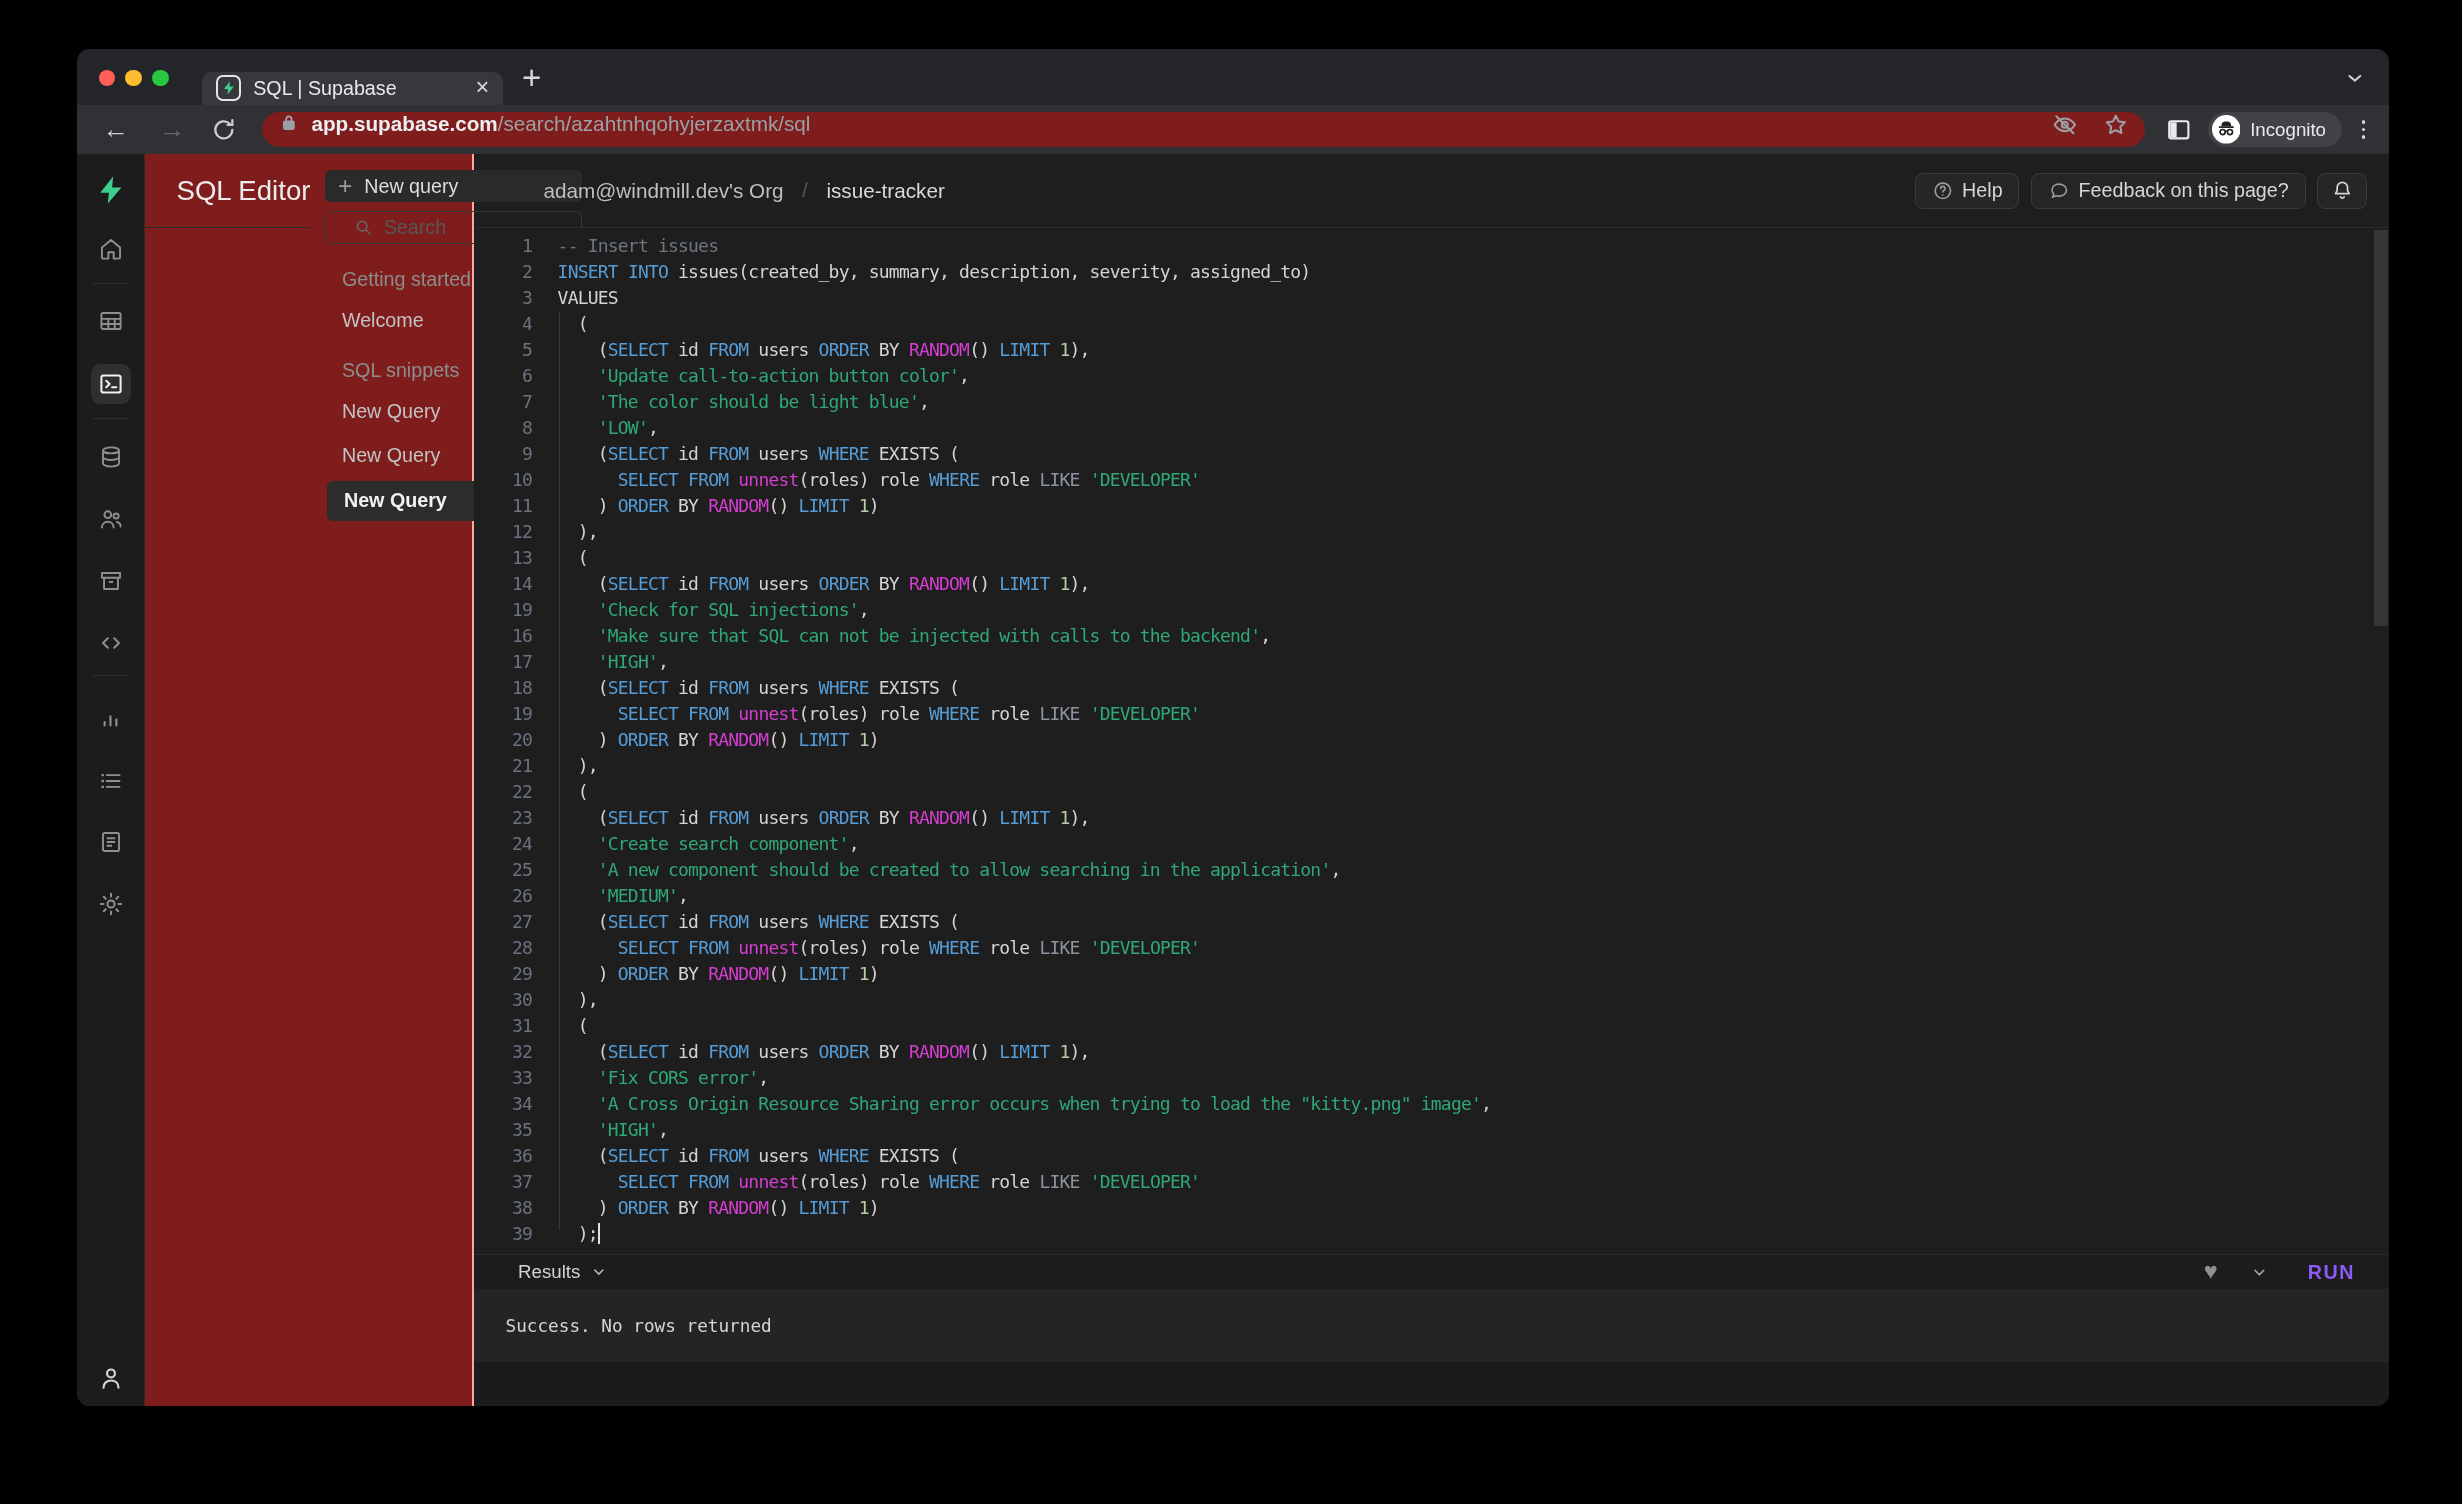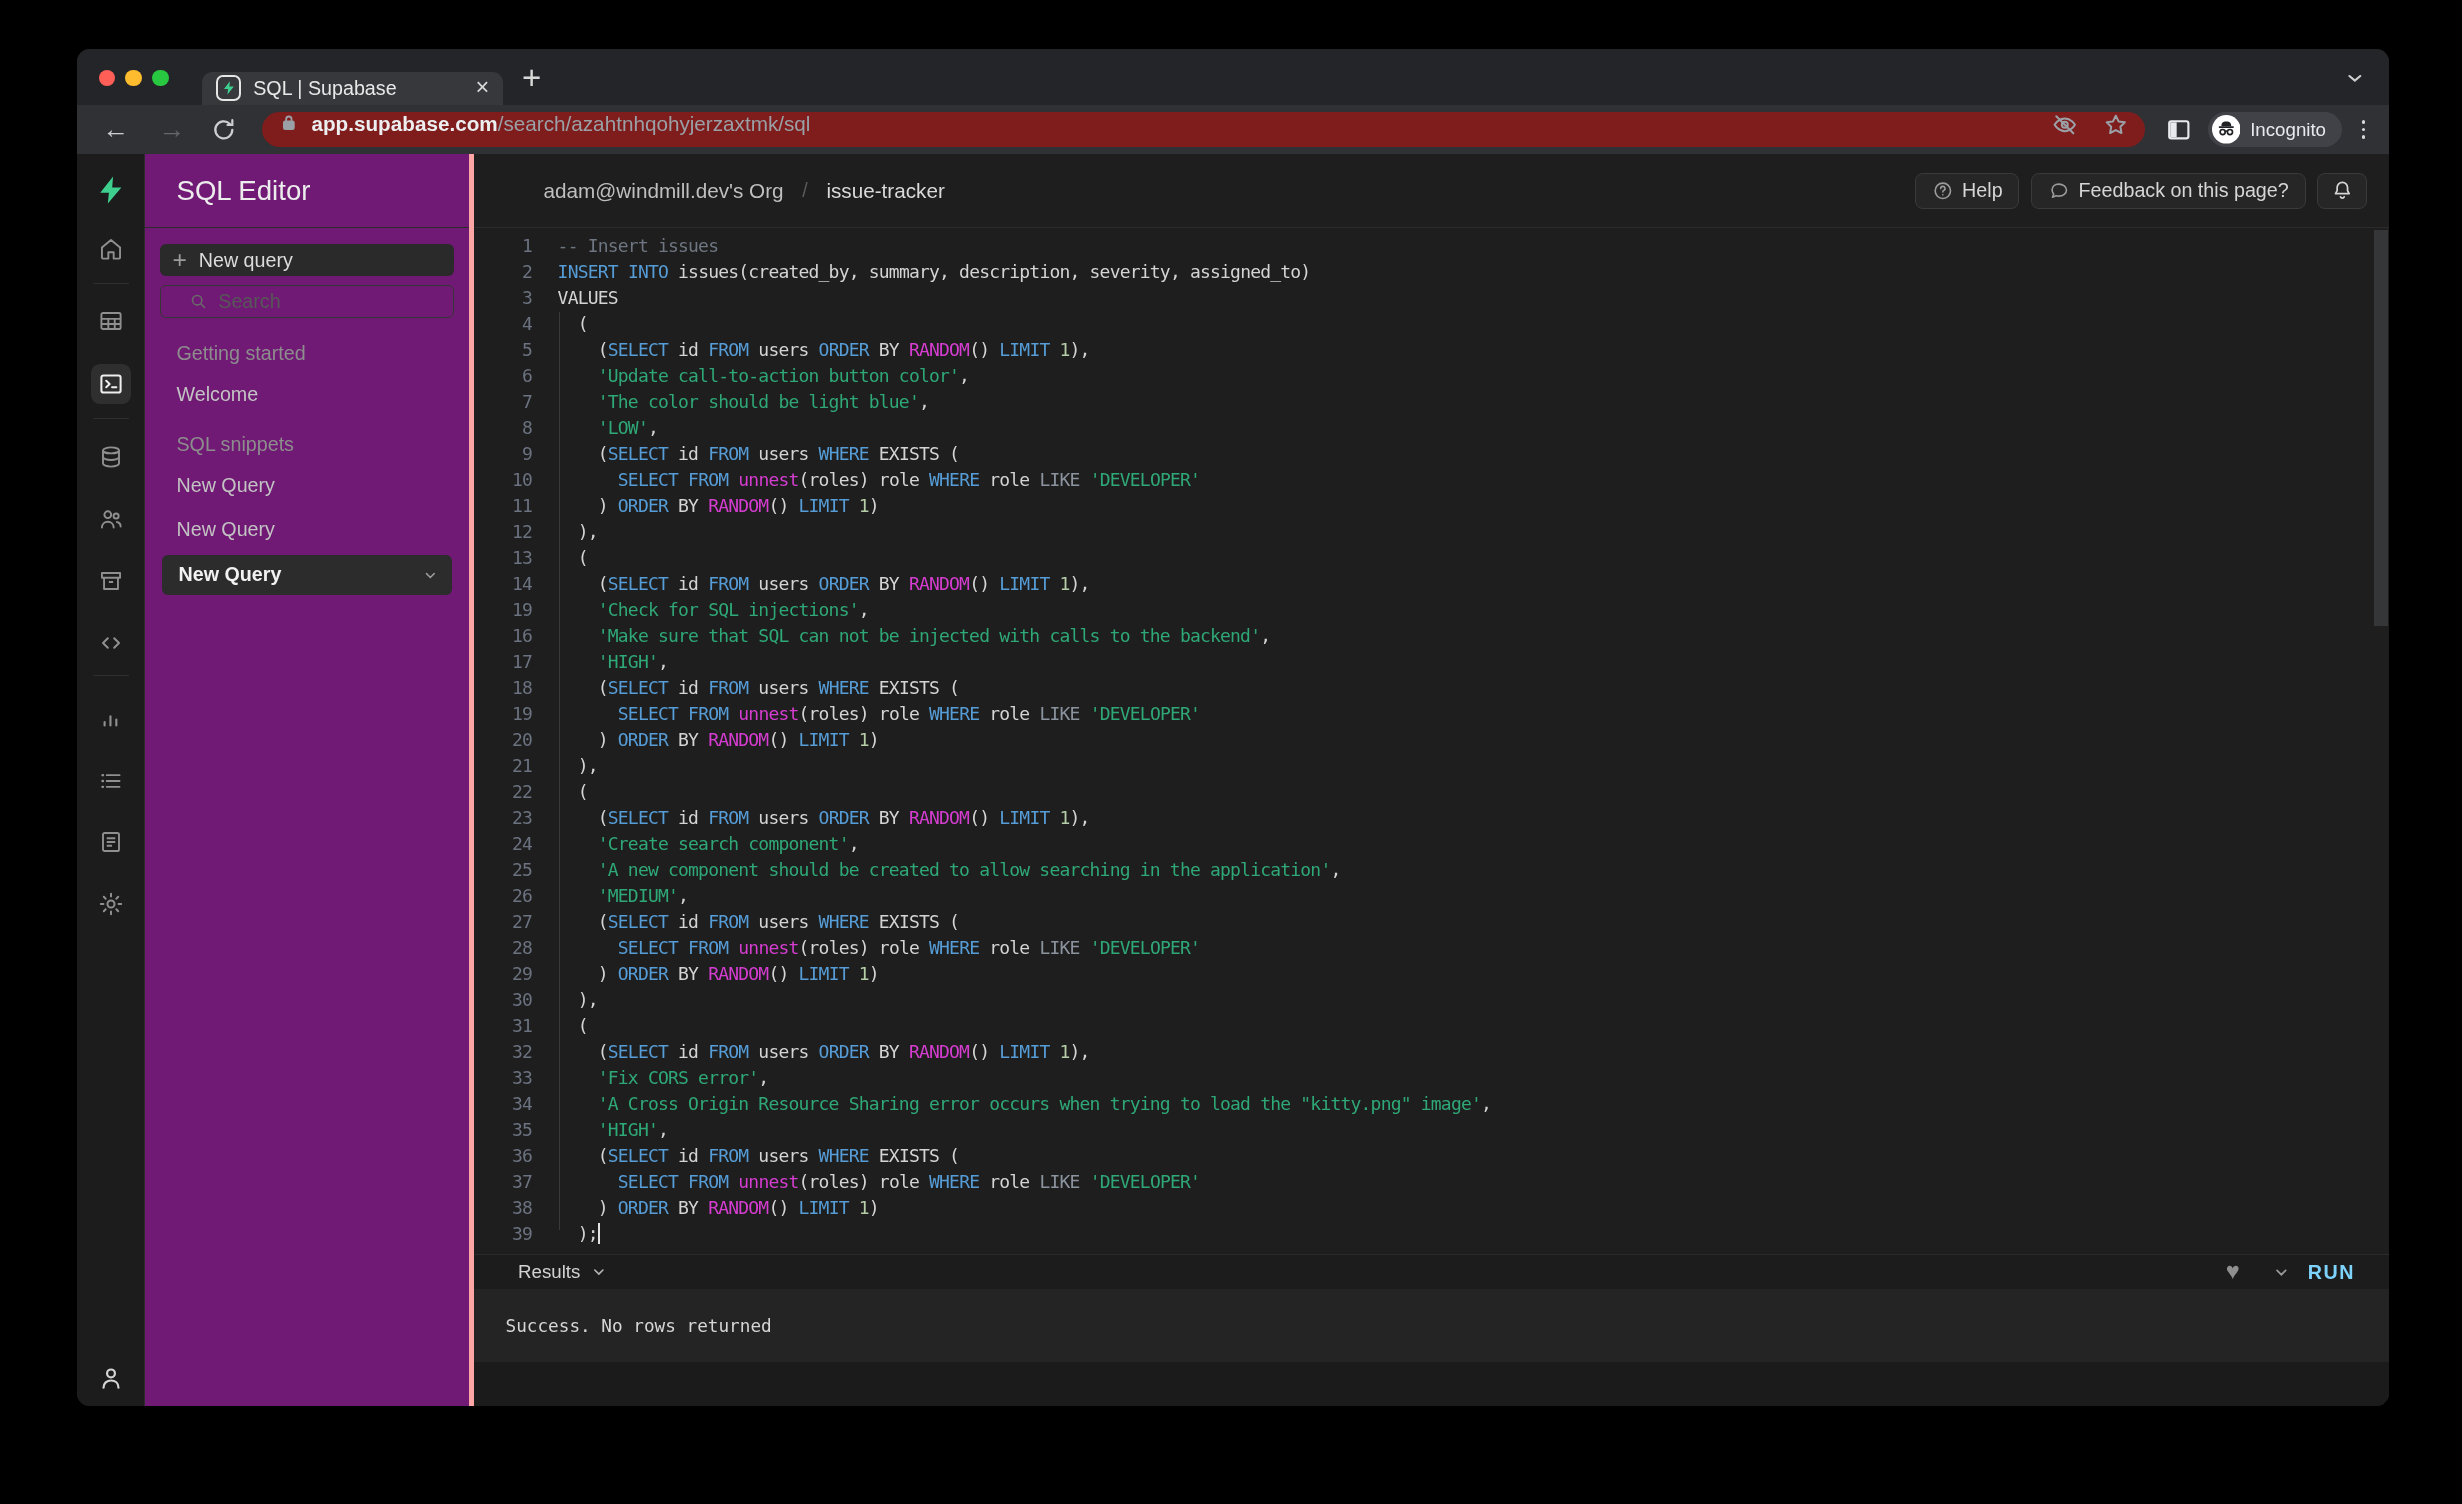--- a/index.html
+++ b/index.html
@@ -37,21 +37,21 @@
     align-items:center;padding:0 15.8px 0 3.9px;}
   .incog-label{margin-left:9.9px;font-size:18.7px;color:#e8eaed;}
   .dots{margin-left:19.7px;margin-right:23.6px;display:flex;flex-direction:column;gap:3.9px;}
   .dots i{width:3.9px;height:3.9px;border-radius:50%;background:#d8d8d8;}
   
   .app{flex:1;display:flex;min-height:0;background:#1e1e1e;}
   .rail{width:68px;flex:none;background:#1c1c1c;border-right:1px solid #2b2b2b;position:relative;}
   .rail-ic{position:absolute;left:50%;transform:translate(-50%,-50%);display:flex;}
   .rail-div{position:absolute;left:15.8px;width:36px;height:1px;background:#2e2e2e;}
   .rail-active-bg{position:absolute;left:13.8px;width:40px;height:40px;border-radius:8.9px;background:#2f2f2f;}
-  .sidebar{width:329px;flex:none;background:#701a75;border-right:5px solid #fca5a5;display:flex;flex-direction:column;}
+  .sidebar{width:329px;flex:none;background:#7f1d1d;border-right:2px solid #fca5a5;display:flex;flex-direction:row;}
   .sb-header{height:74px;flex:none;border-bottom:1px solid #2b2b2b;display:flex;align-items:center;
     padding-left:31.5px;font-size:27.6px;color:#ececec;}
   .sb-body{padding:15.8px 14.8px 0 14.8px;}
   .newq-btn{height:32.5px;background:#2a2a2a;border-radius:5.9px;display:flex;align-items:center;
     padding-left:12.8px;font-size:19.7px;color:#dcdcdc;}
   .newq-plus{color:#9c9c9c;font-size:24.6px;margin-right:11.8px;line-height:1;}
   .search-box{margin-top:8.9px;height:32.5px;border:1px solid #363636;border-radius:5.9px;display:flex;
     align-items:center;padding-left:28px;background:transparent;}
   .search-box input{background:transparent;border:none;outline:none;margin-left:10.8px;width:197px;
     font-size:19.7px;color:#cfcfcf;font-family:"Liberation Sans",sans-serif;}
@@ -82,21 +82,21 @@
   .cursor{display:inline-block;width:2px;height:20.7px;background:#e2e2e2;vertical-align:-3.9px;}
   .indent-guide{position:absolute;left:85px;top:84px;height:918px;width:1px;background:#3a3a3a;}
   .scroll-thumb{position:absolute;right:1px;top:2px;width:13.8px;height:396px;background:#3e3f42;opacity:.75;}
   
   .results-header{height:35px;flex:none;border-top:1px solid #2b2b2b;background:#1c1c1c;display:flex;
     align-items:center;padding:0 34px 0 44px;}
   .results-label{font-size:18.7px;color:#d2d2d2;margin-right:9.9px;}
   .res-right{margin-left:auto;display:flex;align-items:center;}
   .heart{font-size:23.6px;color:#8f8f8f;line-height:1;}
   .res-chev{margin-left:32.5px;display:flex;}
-  .run-btn{margin-left:17px;font-size:19.7px;font-weight:bold;letter-spacing:1.5px;color:#7dd3fc;}
+  .run-btn{margin-left:39px;font-size:19.7px;font-weight:bold;letter-spacing:1.5px;color:#8b5cf6;}
   .success-band{height:73px;flex:none;background:#242424;display:flex;align-items:center;padding-left:31.5px;
     font-family:"DejaVu Sans Mono",monospace;font-size:17.7px;color:#d6d6d6;}
   .bottom-strip{height:44px;flex:none;background:#1b1b1b;}
   svg{display:block}
 </style>
 </head>
 <body>
 
 <div class="window">
 

